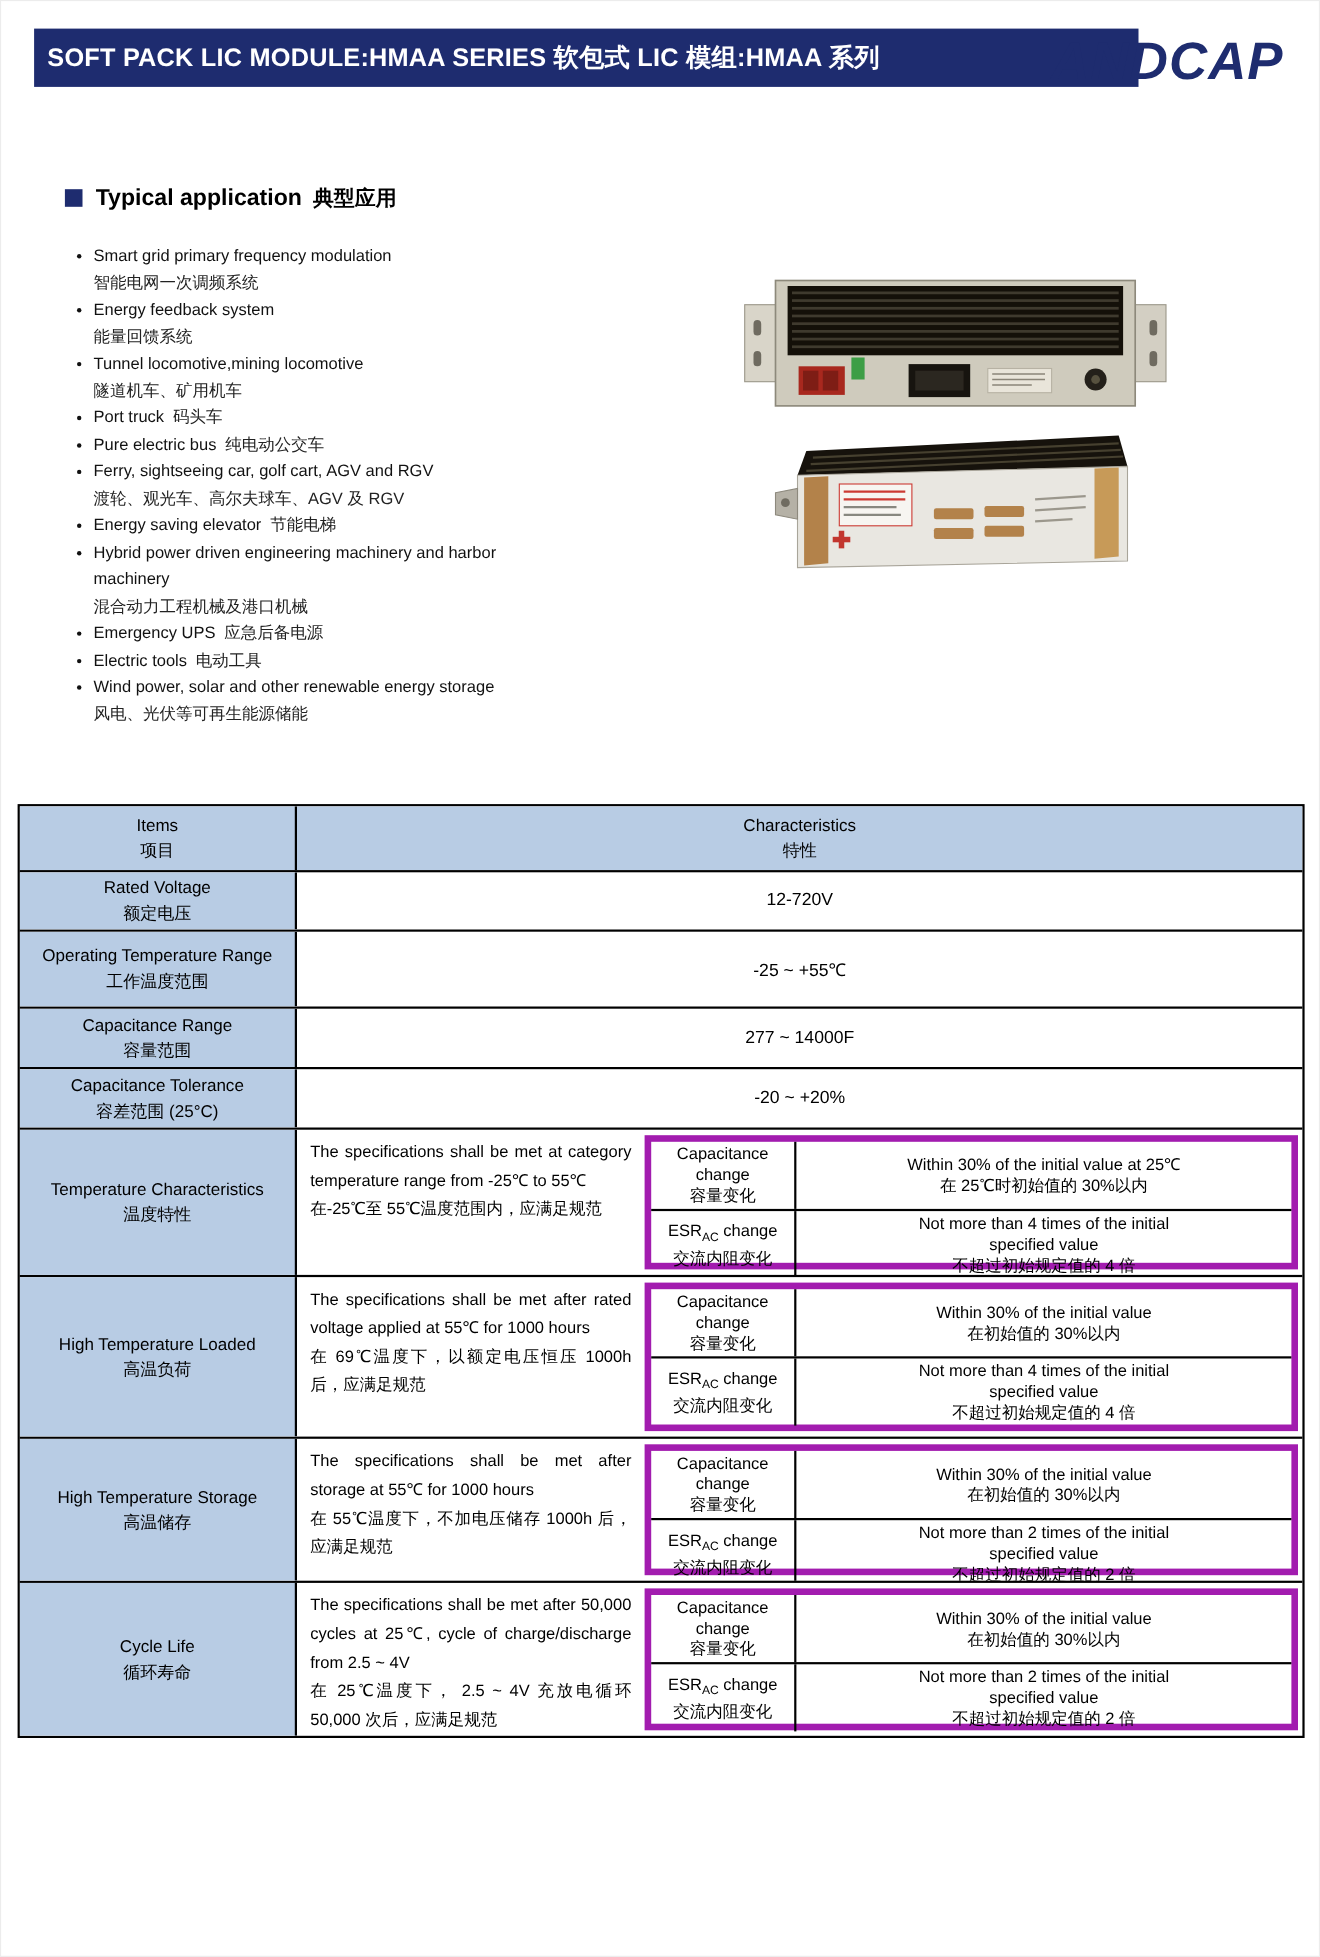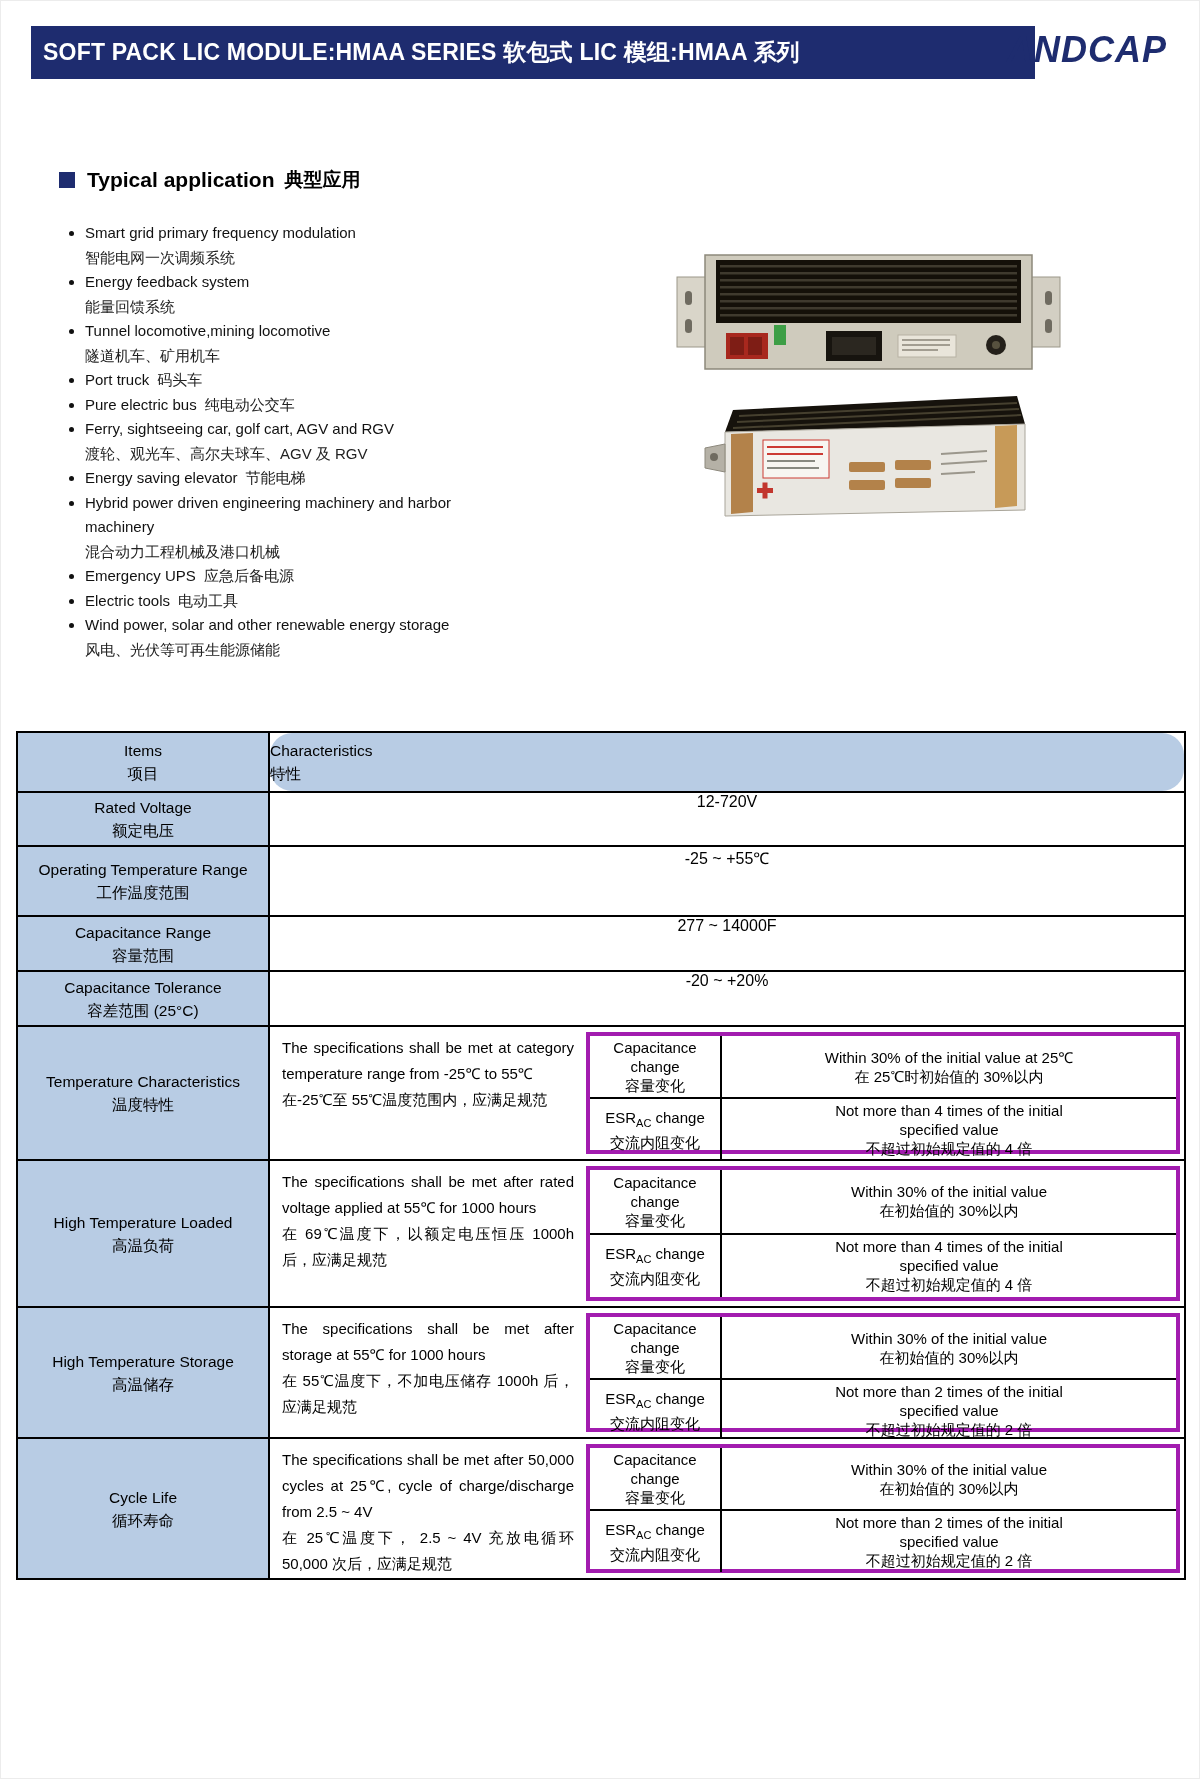--- a/index.html
+++ b/index.html
@@ -11,21 +11,21 @@
   .page { position:absolute; inset:0; background:#fff; border:1px solid #ececec; overflow:hidden; }
 
   
   .titlebar {
     position:absolute; left:30px; top:25px; width:1004px; height:53px;
     background:#1e2c6f; display:flex; align-items:center; padding:0 12px;
   }
   .titlebar .title { color:#fff; font-weight:bold; font-size:23px; white-space:nowrap; letter-spacing:.2px; }
   .brand {
     position:absolute; right:32px; top:28px;
-    font-size:36px; font-weight:bold; font-style:italic; color:#1e2c6f; letter-spacing:1px;
+    font-size:48px; font-weight:bold; font-style:italic; color:#1e2c6f; letter-spacing:1px;
   }
 
   
   .section-heading { position:absolute; left:58px; top:166px; display:flex; align-items:center; }
   .section-square { width:16px; height:16px; background:#1e2c6f; margin-right:12px; }
   .section-heading .en { font-size:21px; font-weight:bold; }
   .section-heading .zh { font-size:19px; font-weight:bold; margin-left:10px; }
 
   
   .app-list { position:absolute; left:66px; top:220px; width:452px; }
@@ -42,27 +42,27 @@
 
   
   .spec-table { position:absolute; left:15px; top:730px; width:1170px; border:2px solid #000; background:#fff; }
   .t-row { display:flex; border-top:2px solid #000; overflow:hidden; }
   .t-row:first-child { border-top:none; }
   .items-cell {
     width:252px; min-width:252px; background:#b8cce4; border-right:2px solid #000;
     display:flex; flex-direction:column; justify-content:center; align-items:center;
     text-align:center; padding:4px 20px; font-size:15.5px; line-height:23px;
   }
-  .value-cell { flex:1; display:flex; align-items:flex-start; justify-content:center; font-size:16px;border-radius:22px; }
+  .value-cell { flex:1; display:flex; align-items:center; justify-content:center; font-size:16px; }
   .header-row .head-en, .header-row .head-zh { line-height:23px; }
   .header-row .value-cell { background:#b8cce4; flex-direction:column; font-size:15.5px; }
   .content-area { flex:1; display:flex; }
   .desc-cell { width:316px; min-width:316px; padding:8px 12px 6px 12px; font-size:15px; line-height:26px; text-align:justify; }
   .desc-cell .desc-zh { text-align:justify; }
-  .subtable { flex:1; margin:5px 4px 5px 0; border:4px solid #a21caf; display:flex; flex-direction:column; background:#fff; }
+  .subtable { flex:1; margin:5px 4px 5px 0; border:6px solid #a21caf; display:flex; flex-direction:column; background:#fff; }
   .subrow { flex:1; display:flex; }
   .subrow + .subrow { border-top:2px solid #000; }
   .subname {
     width:132px; min-width:132px; border-right:2px solid #000;
     display:flex; flex-direction:column; align-items:center; justify-content:center;
     text-align:center; font-size:15px; line-height:19px; padding:2px;
   }
   .subval {
     flex:1; display:flex; flex-direction:column; align-items:center; justify-content:center;
     text-align:center; font-size:15px; line-height:19px; padding:2px 6px;

